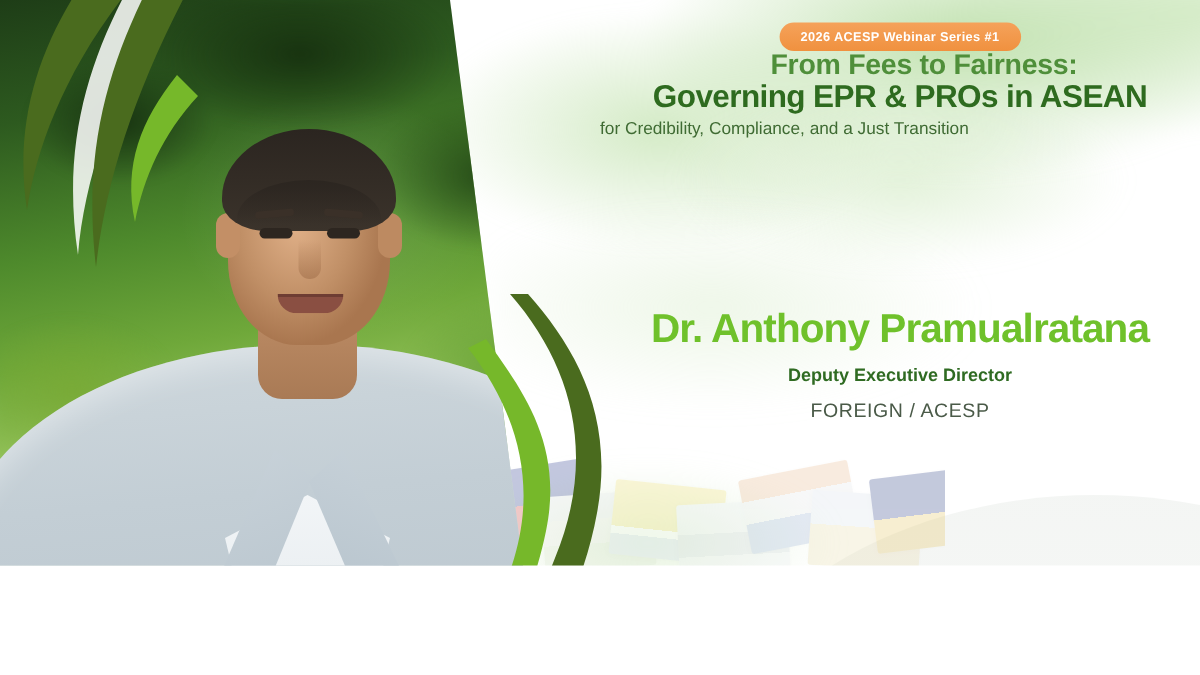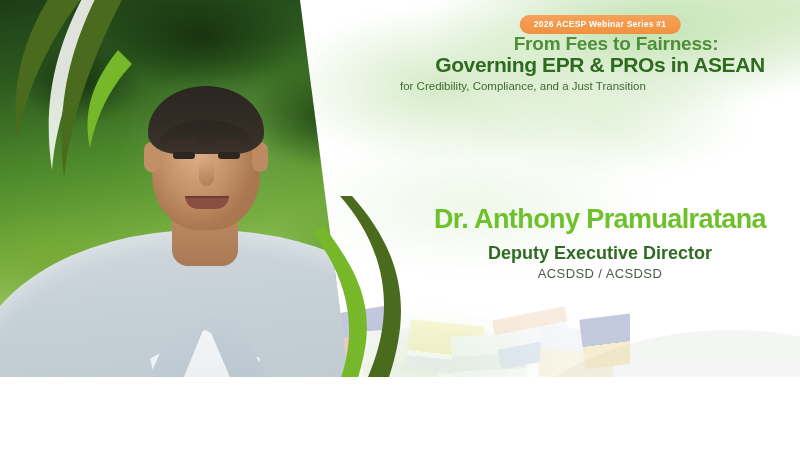--- a/index.html
+++ b/index.html
@@ -275,21 +275,21 @@
     font-size: 27px;
     font-weight: bold;
     letter-spacing: -0.6px;
     white-space: nowrap;
   }
   .speaker-role {
     position: absolute;
     top: 243px; left: 0; width: 400px;
     text-align: center;
     color: #2f6b22;
-    font-size: 18px;
+    font-size: 12px;
     font-weight: bold;
   }
   .speaker-org {
     position: absolute;
     top: 266px; left: 0; width: 400px;
     text-align: center;
     color: #4a5a48;
     font-size: 13px;
     font-weight: normal;
     letter-spacing: 0.4px;
@@ -414,21 +414,21 @@
   <div class="content">
 
     <div class="badge">2026 ACESP Webinar Series #1</div>
 
     <div class="title-1">From Fees to Fairness:</div>
     <div class="title-2">Governing EPR &amp; PROs in ASEAN</div>
     <div class="title-3">for Credibility, Compliance, and a Just Transition</div>
 
     <div class="speaker-name">Dr. Anthony Pramualratana</div>
     <div class="speaker-role">Deputy Executive Director</div>
-    <div class="speaker-org">ACSDSD / ACSDSD</div>
+    <div class="speaker-org">FOREIGN / ACESP</div>
   </div>
 
   <div class="footer">
 
     <div class="foot-label supported">Supported by</div>
     <div class="foot-label organised">Organised by</div>
 
     <div class="logo-row left">
 
       <div class="logo-item">

